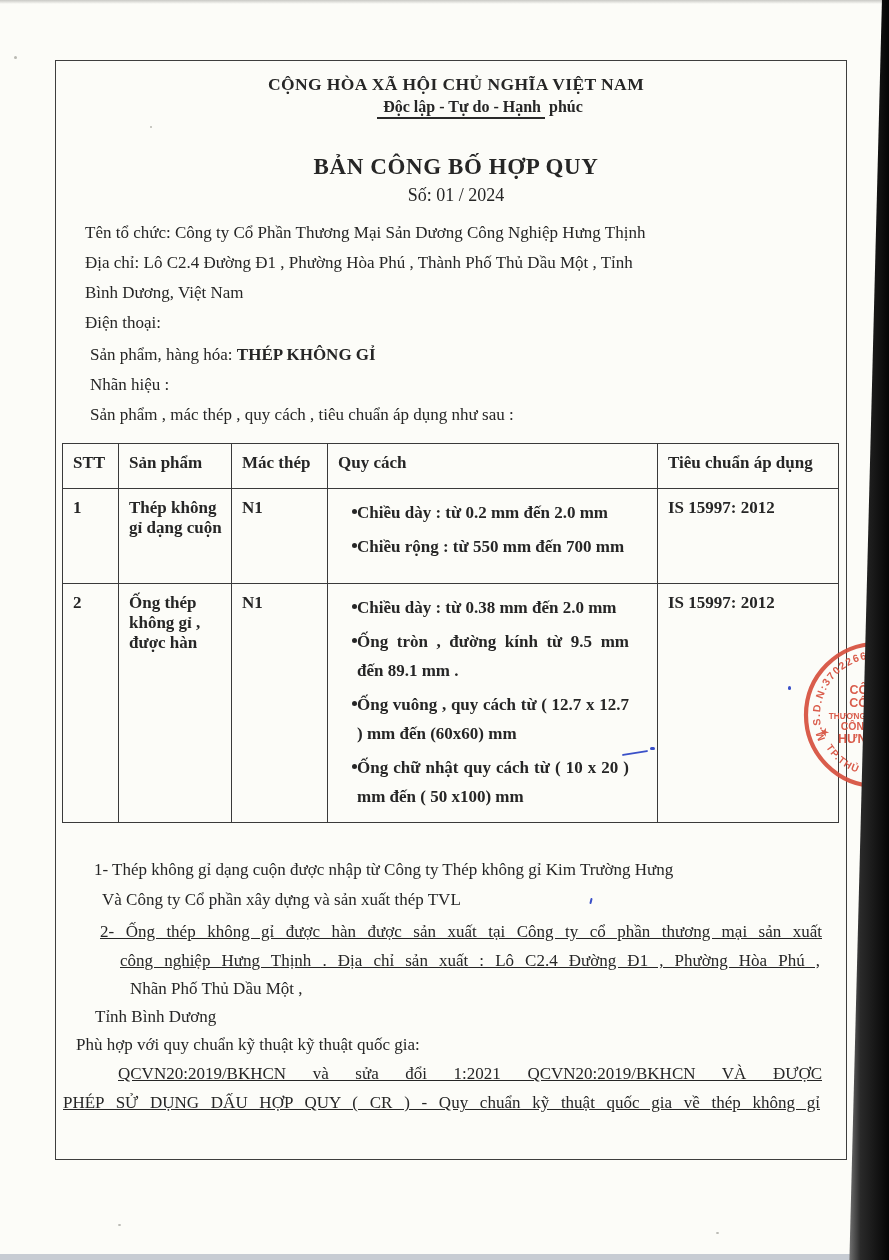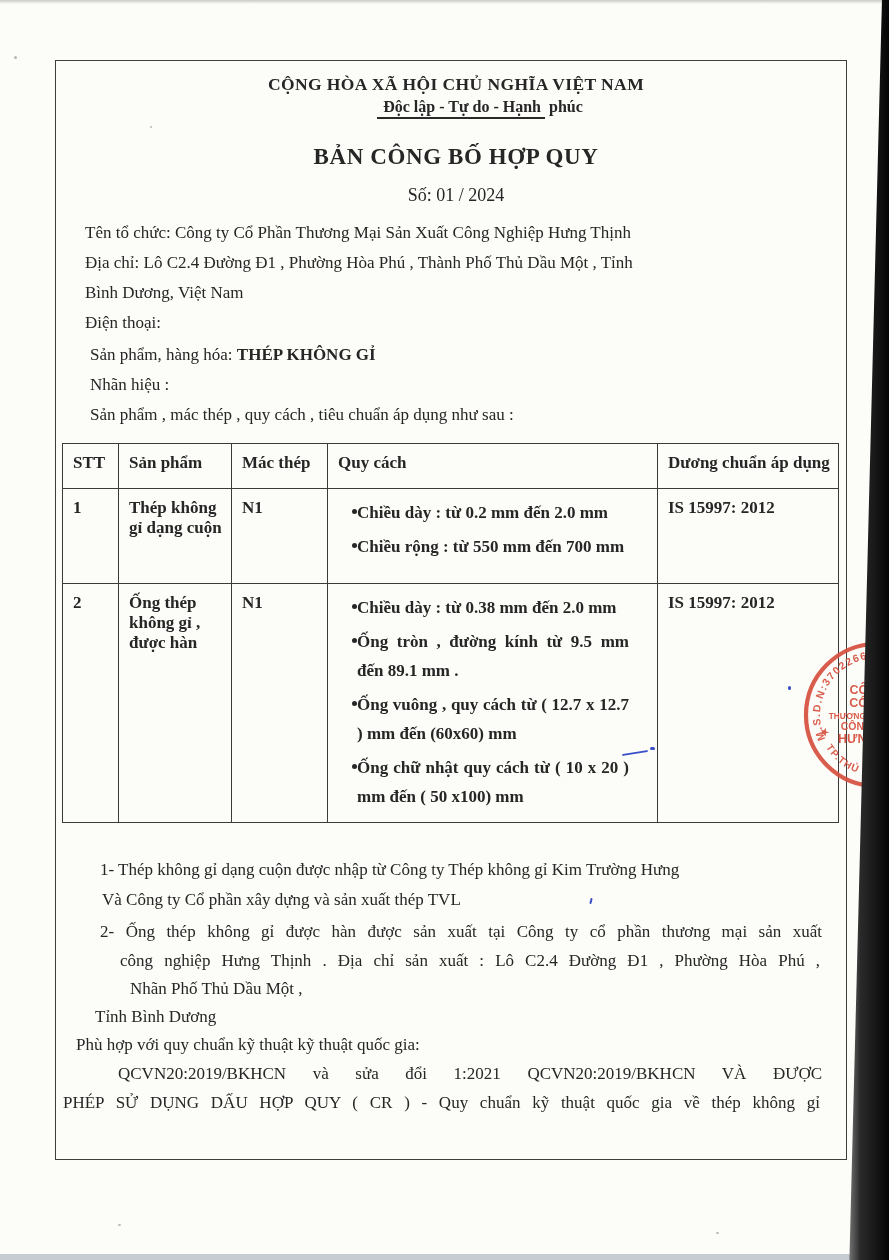--- a/index.html
+++ b/index.html
@@ -24,21 +24,21 @@
   .speck { position:absolute; background:#b9b9b2; border-radius:50%; z-index:2; }
 
   
   .frame { left:55px; top:60px; width:792px; height:1100px; border:1.6px solid #3e3e3e; z-index:1; }
 
   
   .center-line { left:55px; width:792px; text-align:center; text-indent:10px; white-space:nowrap; z-index:2; }
   .country { top:74px; font-size:17.5px; font-weight:bold; letter-spacing:0.4px; }
   .motto   { top:98px; font-size:16px; font-weight:bold;padding-left:48px; }
   .motto .u { border-bottom:2px solid #2a2a2a; padding:0 4px 2px 6px; }
-  .doc-title { top:144px; font-size:23px; font-weight:bold; letter-spacing:0.6px; }
+  .doc-title { top:154px; font-size:23px; font-weight:bold; letter-spacing:0.6px; }
   .doc-number{ top:185px; font-size:18px; }
 
   
   .info-line { left:85px; width:745px; font-size:17px; line-height:30px; white-space:nowrap; z-index:2; }
   .b { font-weight:bold; }
 
   
   table.spec {
     position:absolute; left:62px; top:443px; z-index:2;
     border-collapse:collapse; table-layout:fixed;
@@ -52,21 +52,21 @@
   .cell-center { text-align:center; }
   .cell-just { text-align:justify; }
   th.hdr { height:45px; }
   .spec-list { padding-left:14px; }
   .spec-item { display:flex; margin-bottom:5px; }
   .spec-item .dot { flex:0 0 auto; width:5px; height:5px; border-radius:50%; background:#262626; margin-top:11px; }
   .spec-item .txt { text-align:justify; line-height:29px; width:272px; }
 
   
   .note-line { font-size:17px; line-height:28px; white-space:nowrap; z-index:2; }
-  .just { white-space:normal; text-align:justify; text-align-last:justify; overflow:hidden; max-height:29px; }
+  .just { white-space:normal; text-align:justify; text-align-last:justify; overflow:hidden; max-height:29px;text-decoration:underline; }
 
   
   .stamp-wrap { left:792px; top:630px; width:170px; height:170px; z-index:3; opacity:0.92; }
   .stamp-wrap svg { display:block; }
   .stamp-text { font-family:"Liberation Sans","DejaVu Sans",sans-serif; font-weight:bold; }
 
   
   .ink { position:absolute; background:#3a50c8; z-index:4; border-radius:2px; }
   .ink1 { left:622px; top:752px; width:26px; height:2px; transform:rotate(-9deg); }
   .ink1b{ left:650px; top:747px; width:5px; height:3px; }
@@ -78,21 +78,21 @@
 
 <div class="page">
 
   <div class="abs frame"></div>
 
   <div class="abs center-line country">CỘNG HÒA XÃ HỘI CHỦ NGHĨA VIỆT NAM</div>
   <div class="abs center-line motto"><span class="u">Độc lập - Tự do - Hạnh</span><span> phúc</span></div>
   <div class="abs center-line doc-title">BẢN CÔNG BỐ HỢP QUY</div>
   <div class="abs center-line doc-number">Số: 01 / 2024</div>
 
-  <div class="abs info-line" style="top:218px">Tên tổ chức: Công ty Cổ Phần Thương Mại Sản Xuất Công Nghiệp Hưng Thịnh</div>
+  <div class="abs info-line" style="top:218px">Tên tổ chức: Công ty Cổ Phần Thương Mại Sản Dương Công Nghiệp Hưng Thịnh</div>
   <div class="abs info-line" style="top:248px">Địa chỉ: Lô C2.4 Đường Đ1 , Phường Hòa Phú , Thành Phố Thủ Dầu Một , Tỉnh</div>
   <div class="abs info-line" style="top:278px">Bình Dương, Việt Nam</div>
   <div class="abs info-line" style="top:308px">Điện thoại:</div>
   <div class="abs info-line" style="top:340px; left:90px"><span>Sản phẩm, hàng hóa: </span><span class="b">THÉP KHÔNG GỈ</span></div>
   <div class="abs info-line" style="top:400px; left:90px">Sản phẩm , mác thép , quy cách , tiêu chuẩn áp dụng như sau :</div>
   <div class="abs info-line" style="top:370px; left:90px">Nhãn hiệu :</div>
 
   <table class="spec">
     <colgroup>
         <col class="c1">
@@ -100,21 +100,21 @@
         <col class="c3">
         <col class="c4">
         <col class="c5">
       </colgroup>
     <tbody>
         <tr>
       <th class="hdr cell-center">STT</th>
       <th class="hdr">Sản phẩm</th>
       <th class="hdr">Mác thép</th>
       <th class="hdr">Quy cách</th>
-      <th class="hdr">Dương chuẩn áp dụng</th>
+      <th class="hdr">Tiêu chuẩn áp dụng</th>
     </tr>
     <tr style="height:95px">
       <td class="cell-center">1</td>
       <td class="cell-just">Thép không gỉ dạng cuộn</td>
       <td class="cell-center">N1</td>
       <td>
         <div class="spec-list">
           <div class="spec-item">
                 <span class="dot"></span>
                 <div class="txt">Chiều dày : từ 0.2 mm đến 2.0 mm</div>
@@ -149,21 +149,21 @@
                 <span class="dot"></span>
                 <div class="txt">Ống chữ nhật quy cách từ ( 10 x 20 ) mm đến ( 50 x100) mm</div>
               </div>
         </div>
       </td>
       <td>IS 15997: 2012</td>
     </tr>
   </tbody>
     </table>
 
-  <div class="abs note-line" style="left:100px; top:856px">1- Thép không gỉ dạng cuộn được nhập từ Công ty Thép không gỉ Kim Trường Hưng</div>
+  <div class="abs note-line" style="left:94px; top:856px">1- Thép không gỉ dạng cuộn được nhập từ Công ty Thép không gỉ Kim Trường Hưng</div>
   <div class="abs note-line" style="left:102px; top:886px">Và Công ty Cổ phần xây dựng và sản xuất thép TVL</div>
   <div class="abs note-line just" style="left:100px; top:918px; width:722px">2- Ống thép không gỉ được hàn được sản xuất tại Công ty cổ phần thương mại sản xuất</div>
   <div class="abs note-line just" style="left:120px; top:947px; width:700px">công nghiệp Hưng Thịnh . Địa chỉ sản xuất : Lô C2.4 Đường Đ1 , Phường Hòa Phú ,</div>
   <div class="abs note-line" style="left:130px; top:975px">Nhãn Phố Thủ Dầu Một ,</div>
   <div class="abs note-line" style="left:95px; top:1003px">Tỉnh Bình Dương</div>
   <div class="abs note-line" style="left:76px; top:1031px">Phù hợp với quy chuẩn kỹ thuật kỹ thuật quốc gia:</div>
   <div class="abs note-line just" style="left:118px; top:1060px; width:704px">QCVN20:2019/BKHCN và sửa đổi 1:2021 QCVN20:2019/BKHCN VÀ ĐƯỢC</div>
   <div class="abs note-line just" style="left:63px; top:1089px; width:757px">PHÉP SỬ DỤNG DẤU HỢP QUY ( CR ) - Quy chuẩn kỹ thuật quốc gia về thép không gỉ</div>
 
   <div class="abs stamp-wrap">

